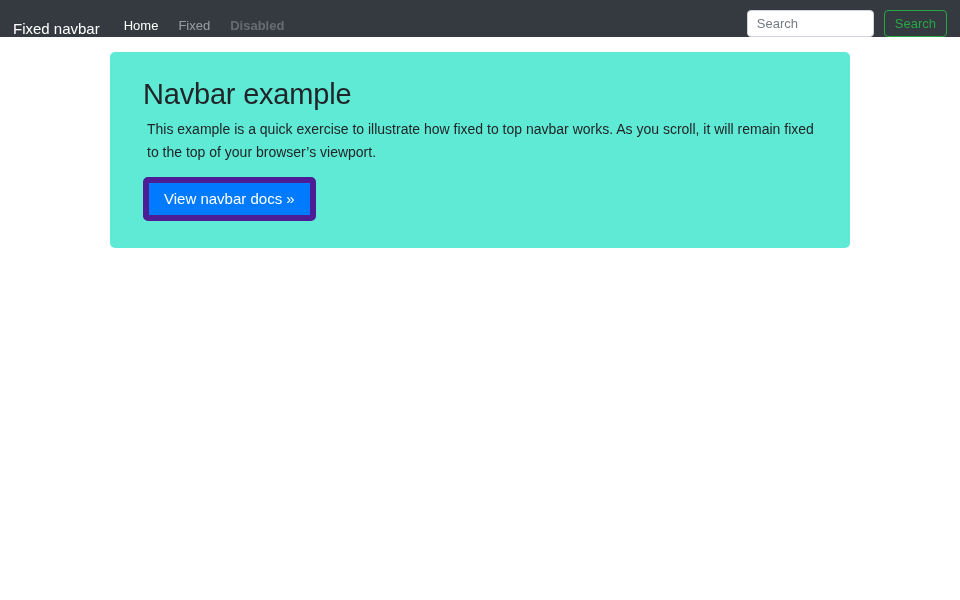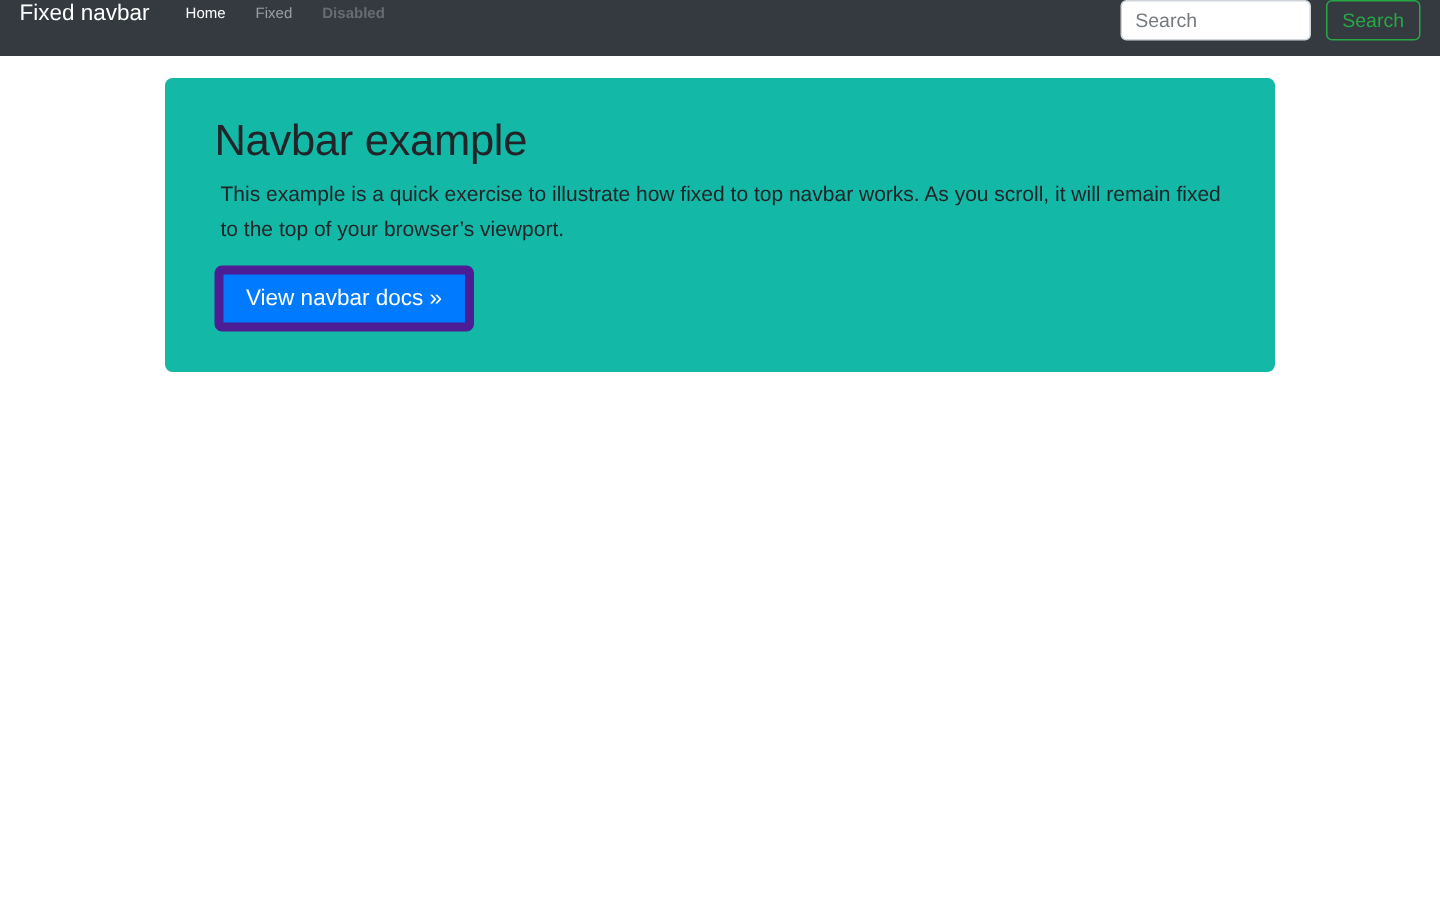--- a/index.html
+++ b/index.html
@@ -13,41 +13,41 @@
     overflow: hidden;
   }
 
   
   .navbar {
     position: fixed;
     top: 0; left: 0; right: 0;
     height: 37px;
     background: #343a40;
     display: flex;
-    align-items: flex-start;
+    align-items: flex-end;
     padding: 0 13px;
     z-index: 10;
   }
   .navbar-brand {
     color: #ffffff;
     font-size: 15px;
     text-decoration: none;
     margin-right: 14px;
     white-space: nowrap;
     cursor: pointer;
   }
   .navbar-nav {
     display: flex;
     list-style: none;
     margin: 0;
     padding: 0;
   }
   .nav-link {
     display: block;
-    font-size: 10px;
+    font-size: 13px;
     padding: 4px 10px;
     color: rgba(255,255,255,0.5);
     text-decoration: none;
     cursor: pointer;
     white-space: nowrap;
   }
   .nav-link.active { color: #ffffff; }
   .nav-link.disabled { color: rgba(255,255,255,0.25); cursor: default; font-weight: bold; }
 
   .search-form {
@@ -81,21 +81,21 @@
     cursor: pointer;
   }
 
   
   .main-container {
     width: 740px;
     margin: 0 auto;
     padding-top: 52px; 
   }
   .jumbotron {
-    background: #14b8a6;
+    background: #5eead4;
     border-radius: 5px;
     padding: 25px 33px 27px 33px;
   }
   .jumbotron h1 {
     margin: 0 0 7px 0;
     font-size: 29px;
     line-height: 34px;
     font-weight: 500;
     color: #212529;
     letter-spacing: -0.2px;

